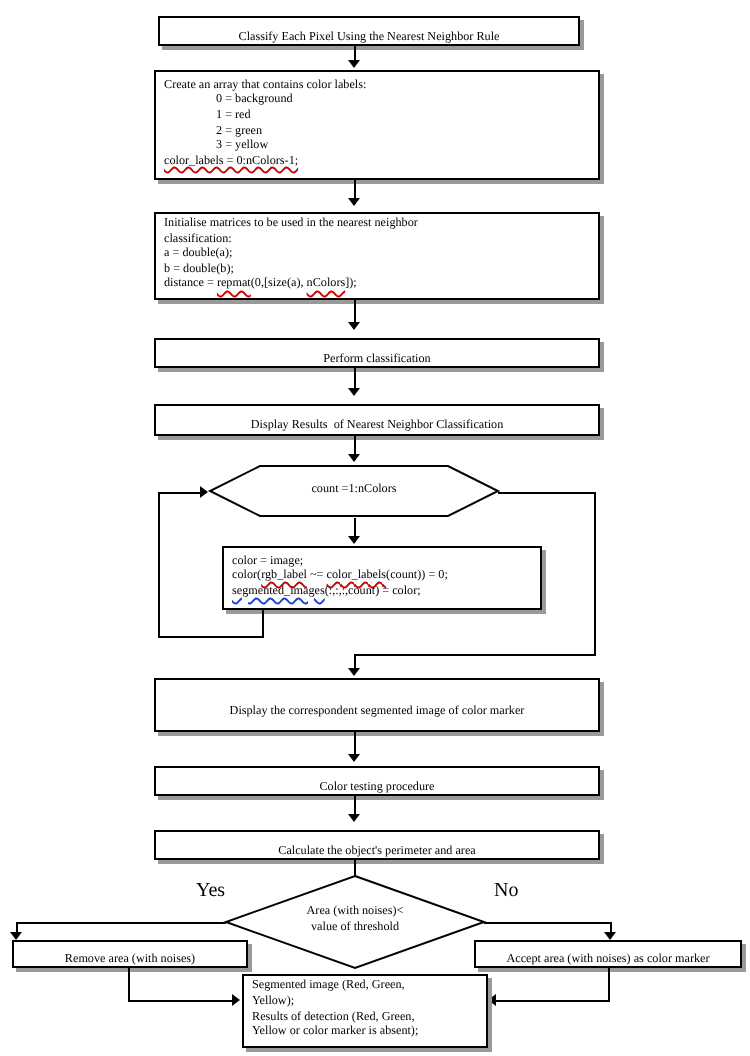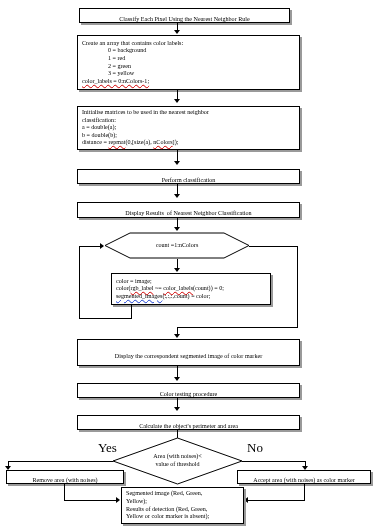--- a/index.html
+++ b/index.html
@@ -21,21 +21,21 @@
   .arrow-d{position:absolute;width:0;height:0;border-left:3px solid transparent;
            border-right:3px solid transparent;border-top:4px solid #000;}
   .arrow-r{position:absolute;width:0;height:0;border-top:3px solid transparent;
            border-bottom:3px solid transparent;border-left:4px solid #000;}
   .arrow-l{position:absolute;width:0;height:0;border-top:3px solid transparent;
            border-bottom:3px solid transparent;border-right:4px solid #000;}
   .diamond{position:absolute;}
   .diamond svg{display:block;overflow:visible;}
   .dlabel{position:absolute;display:flex;align-items:center;justify-content:center;
           text-align:center;width:100%;height:100%;left:0;top:0;}
-  .branch{position:absolute;font-size:13px;}
+  .branch{position:absolute;font-size:10px;}
   .sq{ text-decoration: underline; text-decoration-style: wavy;
        text-decoration-color:#d00000; text-decoration-thickness:.5px;
        text-underline-offset:1px;}
   .sqb{ text-decoration: underline; text-decoration-style: wavy;
        text-decoration-color:#1a3fd0; text-decoration-thickness:.5px;
        text-underline-offset:1px;}
   .indent{display:inline-block;padding-left:26px;}
 </style>
 </head>
 <body>

